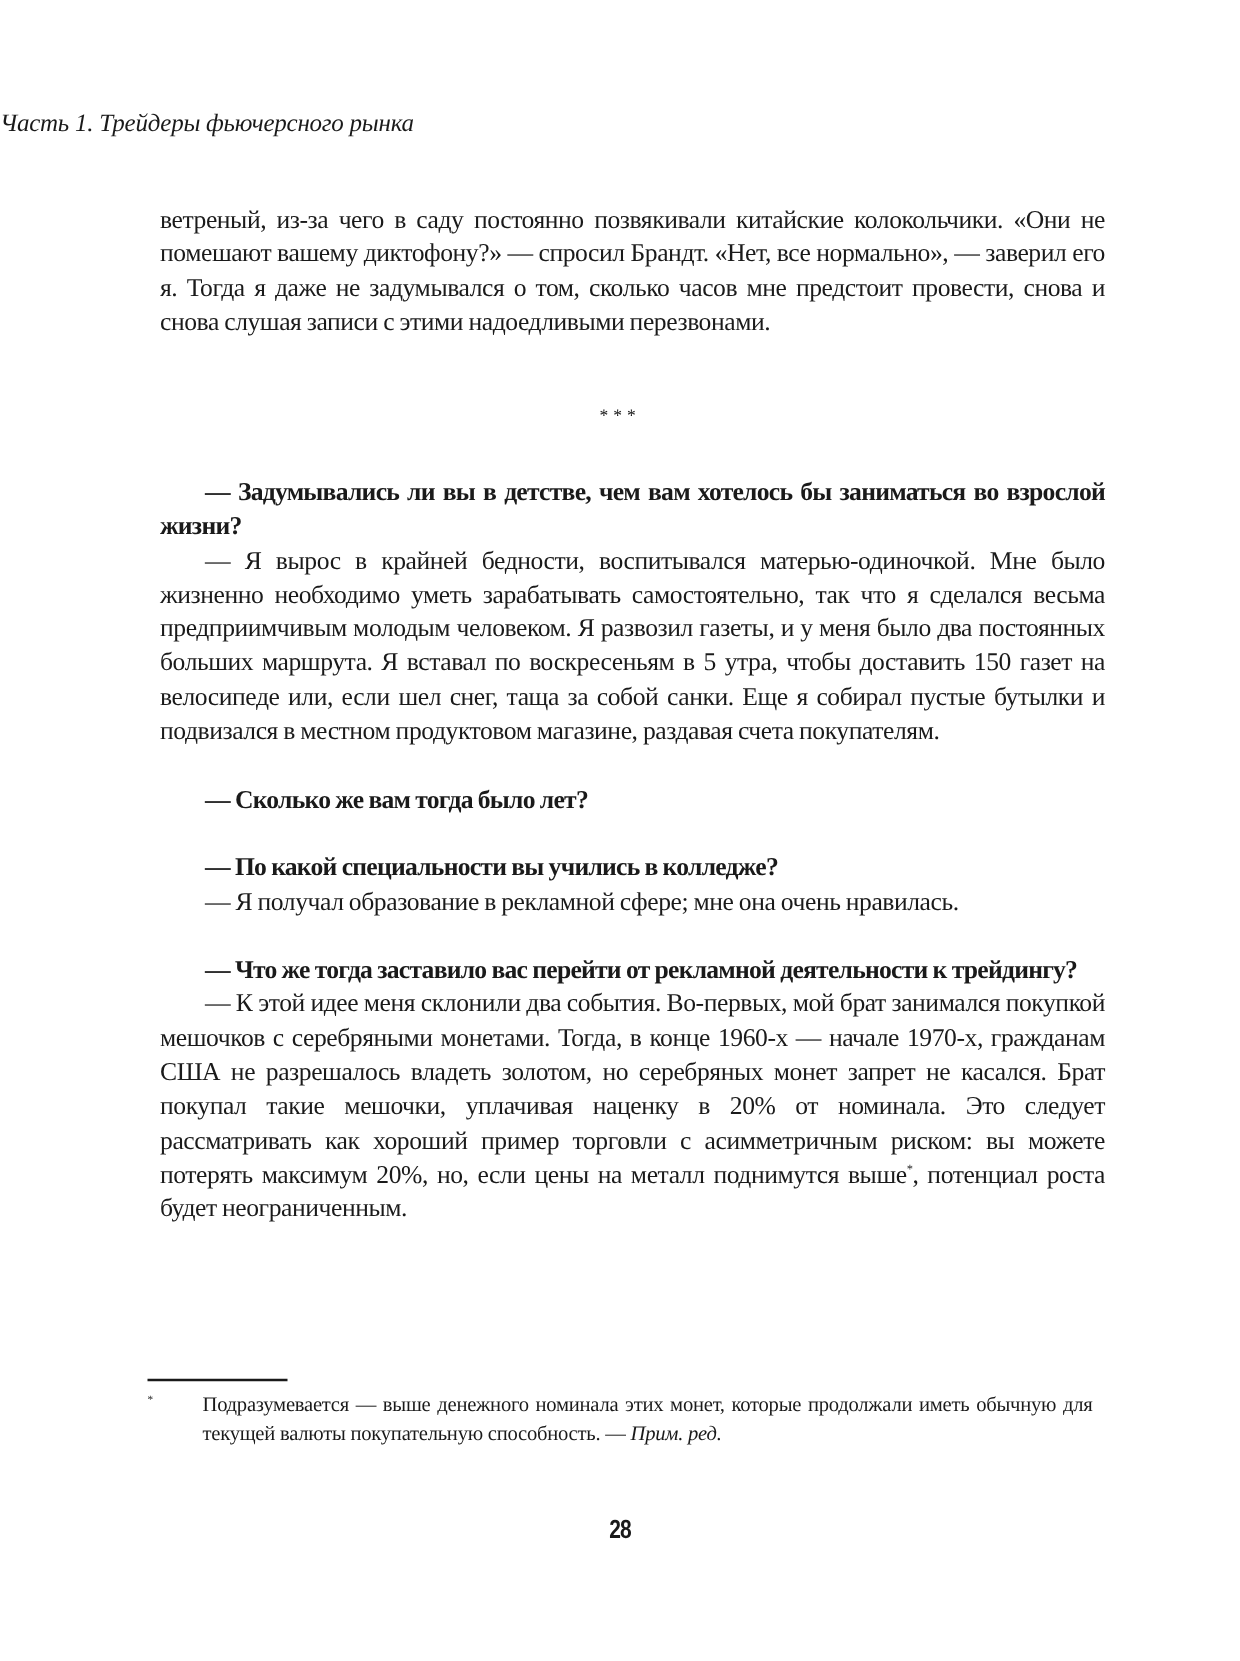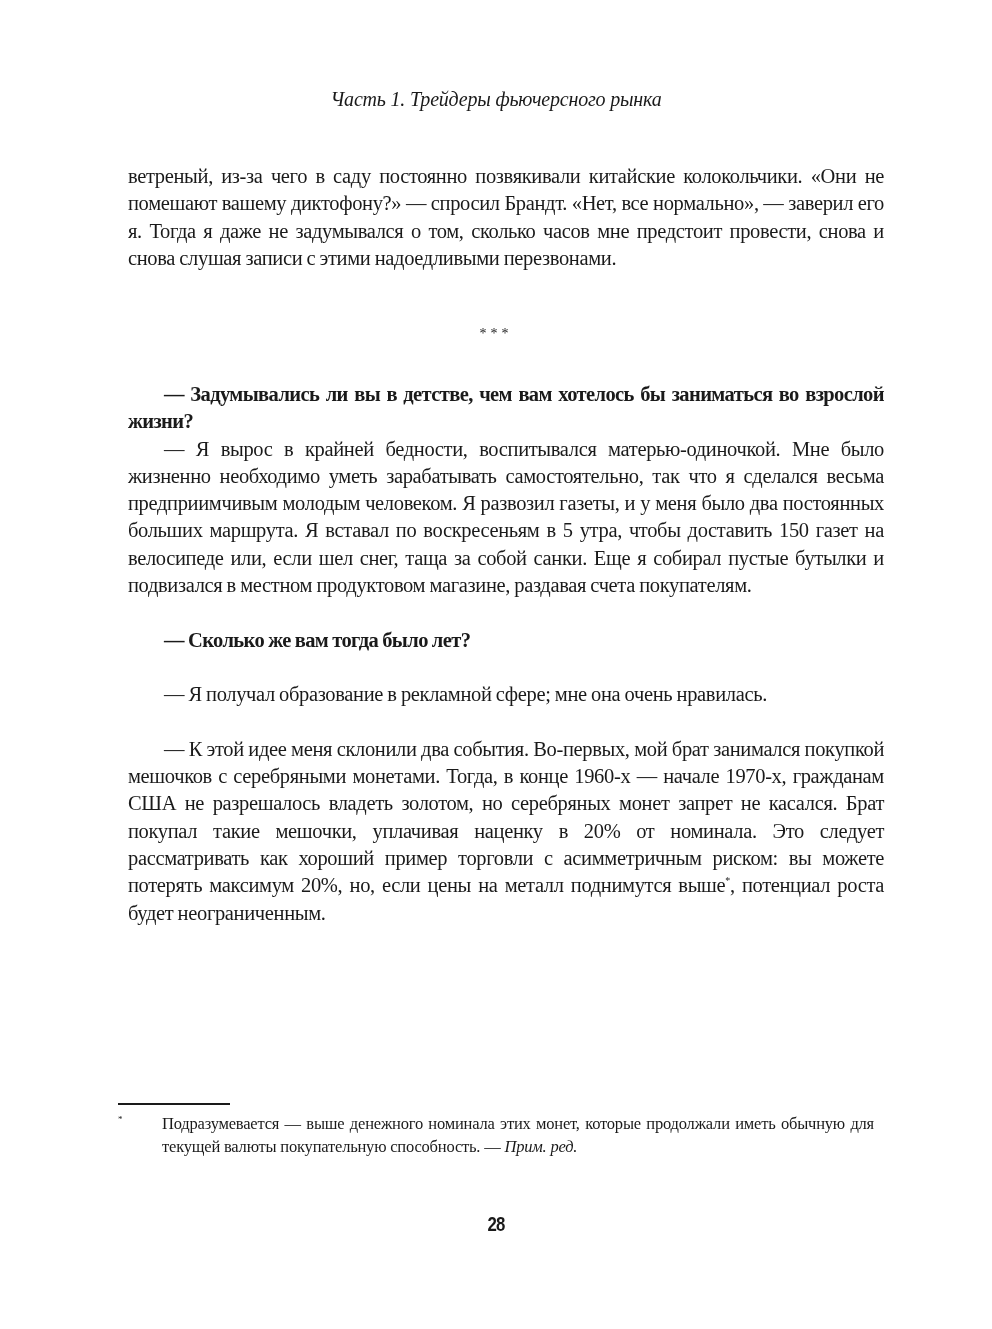--- a/index.html
+++ b/index.html
@@ -13,21 +13,20 @@
       position: relative;
       overflow: hidden;
       font-family: "Liberation Serif", "DejaVu Serif", serif;
       color: #1a1a1a;
     }
     .running-head {
       position: absolute;
       top: 88px;
       left: 0;
       width: 992px;
-      text-align: center;
       font-style: italic;
       font-size: 20px;
       letter-spacing: -0.2px;
     }
     .body-text {
       position: absolute;
       left: 128px;
       width: 756px;
       font-size: 20.5px;
       line-height: 27.3px;
@@ -102,22 +101,24 @@
 </div>
 
 <div class="sep">***</div>
 
 <div class="body-text" style="top:381px;">
   <p class="p last indent q">— Задумывались ли вы в детстве, чем вам хотелось бы заниматься во взрослой жизни?</p>
   <p class="p last indent">— Я вырос в крайней бедности, воспитывался матерью-одиночкой. Мне было жизненно необходимо уметь зарабатывать самостоятельно, так что я сделался весьма предприимчивым молодым человеком. Я развозил газеты, и у меня было два постоянных больших маршрута. Я вставал по воскресеньям в 5 утра, чтобы доставить 150 газет на велосипеде или, если шел снег, таща за собой санки. Еще я собирал пустые бутылки и подвизался в местном продуктовом магазине, раздавая счета покупателям.</p>
   <div class="blank"></div>
   <p class="p last indent q">— Сколько же вам тогда было лет?</p>
   <div class="blank"></div>
+  <p class="p last indent q">— По какой специальности вы учились в колледже?</p>
   <p class="p last indent">— Я получал образование в рекламной сфере; мне она очень нравилась.</p>
   <div class="blank"></div>
+  <p class="p last indent q">— Что же тогда заставило вас перейти от рекламной деятельности к трейдингу?</p>
   <p class="p last indent"><span>— К этой идее меня склонили два события. Во-первых, мой брат занимался покупкой мешочков с серебряными монетами. Тогда, в конце 1960-х — начале 1970-х, гражданам США не разрешалось владеть золотом, но серебряных монет запрет не касался. Брат покупал такие мешочки, уплачивая наценку в 20% от номинала. Это следует рассматривать как хороший пример торговли с асимметричным риском: вы можете потерять максимум 20%, но, если цены на металл поднимутся выше</span><span class="sup">*</span><span>, потенциал роста будет неограниченным.</span></p>
 </div>
 
 <div class="footnote-rule"></div>
 
 <div class="footnote">
   <span class="fn-mark">*</span>
   <div class="fn-text"><span>Подразумевается — выше денежного номинала этих монет, которые продолжали иметь обычную для текущей валюты покупательную способность. — </span><i>Прим. ред.</i></div>
 </div>
 

